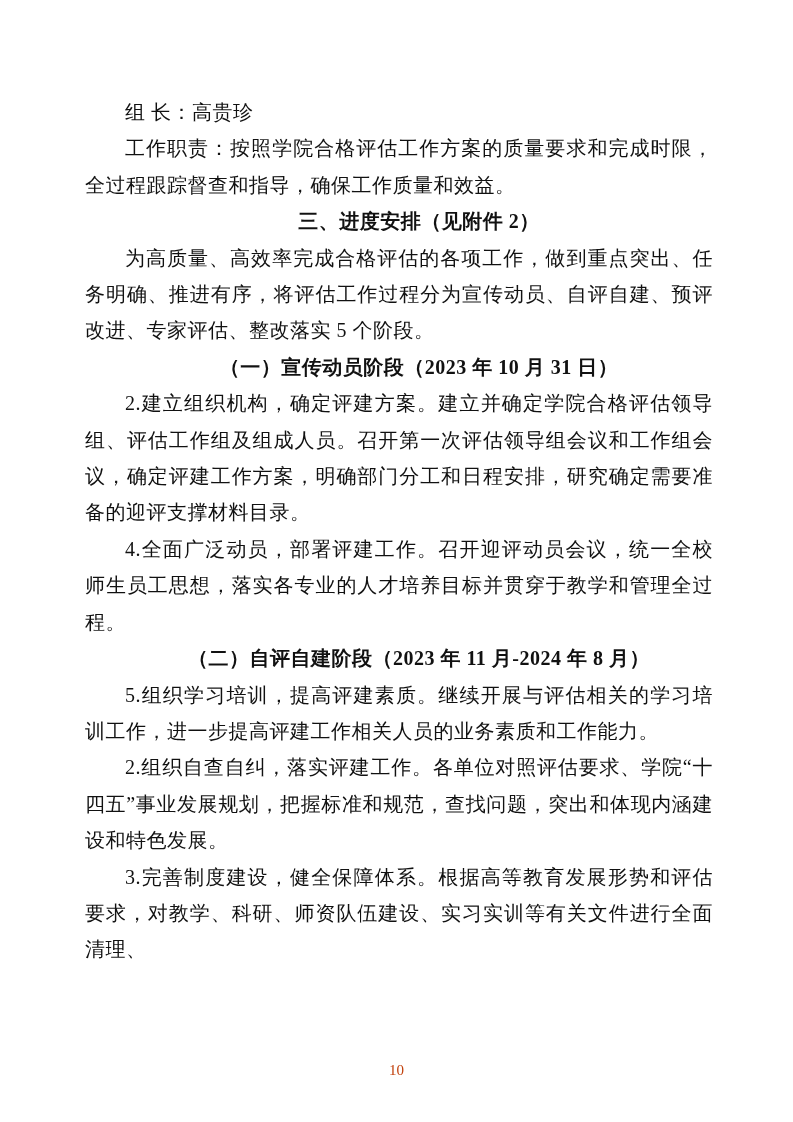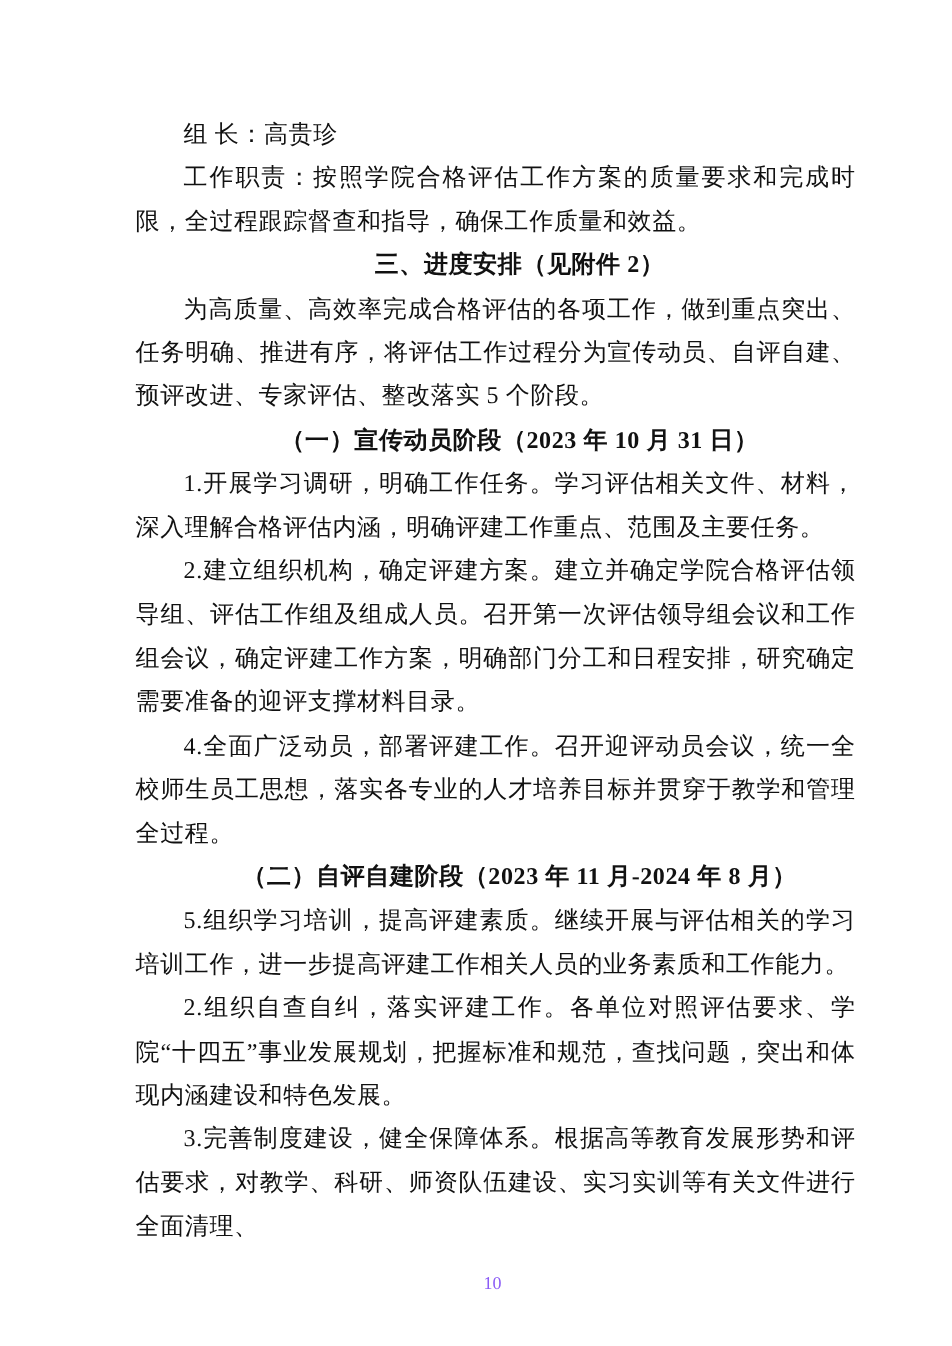--- a/index.html
+++ b/index.html
@@ -1,15 +1,15 @@
 <!DOCTYPE html>
 <html><head>
 <meta charset="utf-8">
 <style>
-  * { box-sizing: border-box; padding-left: 28px; }
+  * { box-sizing: border-box; }
   html, body {
     margin: 0;
     padding: 0;
     background: #ffffff;
   }
   .page {
     position: relative;
     width: 793px;
     height: 1122px;
     background: #ffffff;
@@ -36,34 +36,33 @@
     font-weight: bold;
     text-align: center;
   }
   .footer {
     position: absolute;
     left: 0;
     right: 0;
     top: 1062px;
     text-align: center;
     font-size: 15px;
-    color: #8b5cf6;
+    color: #c2410c;
   }
 </style>
 </head>
 <body>
 
 <div class="page">
   <div class="content">
     <p>组 长：高贵珍</p>
     <p>工作职责：按照学院合格评估工作方案的质量要求和完成时限，全过程跟踪督查和指导，确保工作质量和效益。</p>
     <p class="heading">三、进度安排（见附件 2）</p>
     <p>为高质量、高效率完成合格评估的各项工作，做到重点突出、任务明确、推进有序，将评估工作过程分为宣传动员、自评自建、预评改进、专家评估、整改落实 5 个阶段。</p>
     <p class="heading">（一）宣传动员阶段（2023 年 10 月 31 日）</p>
-    <p>1.开展学习调研，明确工作任务。学习评估相关文件、材料，深入理解合格评估内涵，明确评建工作重点、范围及主要任务。</p>
     <p>2.建立组织机构，确定评建方案。建立并确定学院合格评估领导组、评估工作组及组成人员。召开第一次评估领导组会议和工作组会议，确定评建工作方案，明确部门分工和日程安排，研究确定需要准备的迎评支撑材料目录。</p>
     <p>4.全面广泛动员，部署评建工作。召开迎评动员会议，统一全校师生员工思想，落实各专业的人才培养目标并贯穿于教学和管理全过程。</p>
     <p class="heading">（二）自评自建阶段（2023 年 11 月-2024 年 8 月）</p>
     <p>5.组织学习培训，提高评建素质。继续开展与评估相关的学习培训工作，进一步提高评建工作相关人员的业务素质和工作能力。</p>
     <p>2.组织自查自纠，落实评建工作。各单位对照评估要求、学院“十四五”事业发展规划，把握标准和规范，查找问题，突出和体现内涵建设和特色发展。</p>
     <p>3.完善制度建设，健全保障体系。根据高等教育发展形势和评估要求，对教学、科研、师资队伍建设、实习实训等有关文件进行全面清理、</p>
   </div>
   <div class="footer">10</div>
 </div>
 

